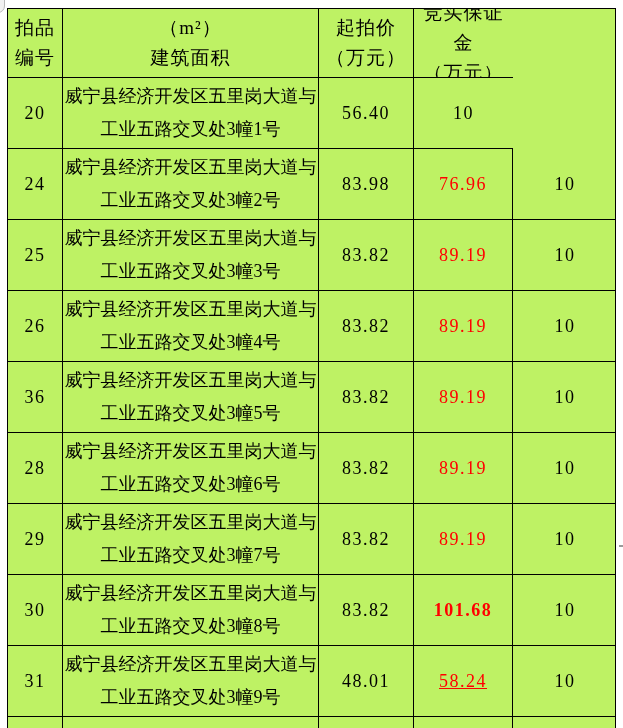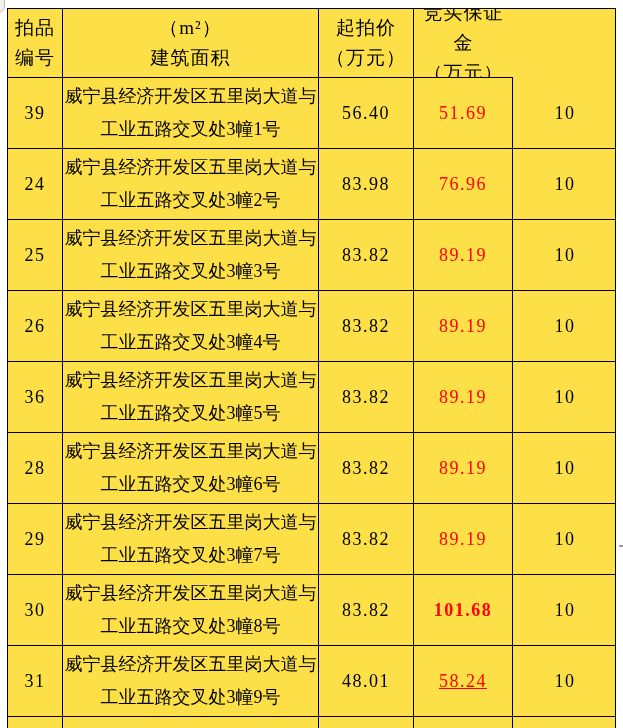--- a/index.html
+++ b/index.html
@@ -24,21 +24,21 @@
     width:4px; height:2px; background:#9a9a9a;
   }
 
   .auction-table{
     position:absolute; left:7px; top:8px;
     width:609px; height:720px;
     border-top:1px solid #000;
     border-left:1px solid #000;
     border-right:1px solid #000;
     overflow:hidden;
-    background:#fde047;
+    background:#bef264;
   }
   .t-row{
     display:grid;
     grid-template-columns:55px 256px 95px 99px 104px;
   }
   .t-row > div{
     border-right:1px solid #000;
     border-bottom:1px solid #000;
     display:flex; flex-direction:column;
     align-items:center; justify-content:center;
@@ -80,27 +80,26 @@
       <span>（万元）</span>
     </div>
     <div>
       <span>竞买保证金</span>
       <span>（万元）</span>
     </div>
   </div>
 
   <div id="rows-container">
   <div class="t-row data-row">
-    <div class="cell-num">39</div>
+    <div class="cell-num">20</div>
     <div class="cell-name">
       <span>威宁县经济开发区五里岗大道与</span>
       <span>工业五路交叉处3幢1号</span>
     </div>
     <div class="cell-num">56.40</div>
-    <div class="cell-num cell-price" style="color: rgb(255, 0, 0);">51.69</div>
     <div class="cell-num">10</div>
   </div>
 
   <div class="t-row data-row">
     <div class="cell-num">24</div>
     <div class="cell-name">
       <span>威宁县经济开发区五里岗大道与</span>
       <span>工业五路交叉处3幢2号</span>
     </div>
     <div class="cell-num">83.98</div>

